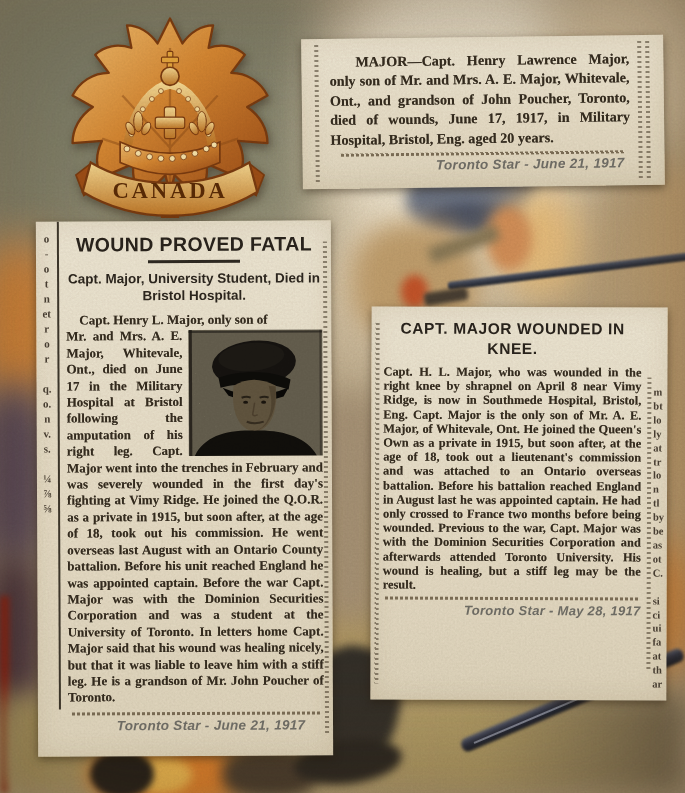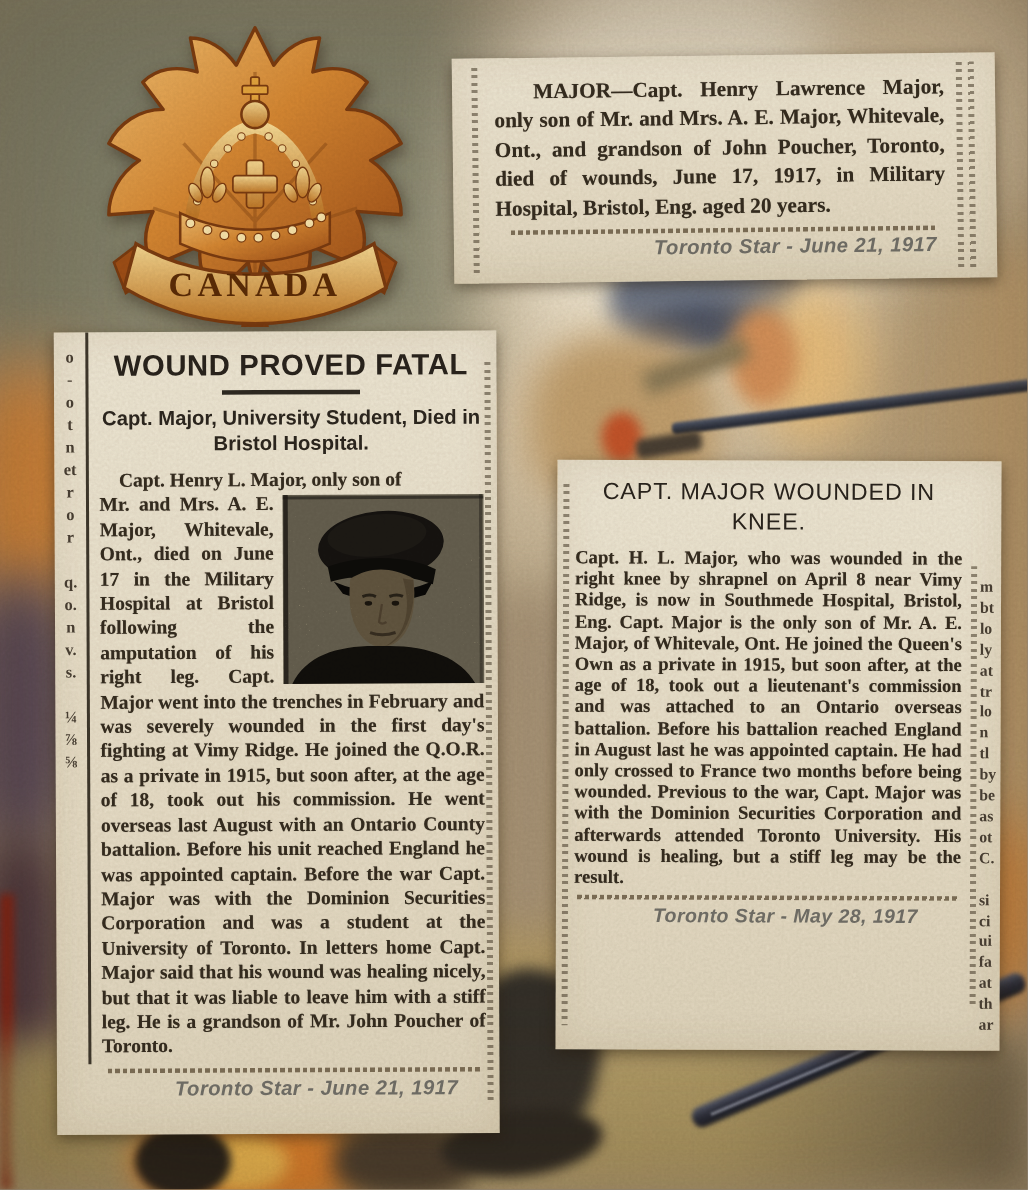--- a/index.html
+++ b/index.html
@@ -89,25 +89,25 @@
   .fatal-body{font-size:13px;line-height:16.4px;margin:0;}
   .photo-float{float:right;width:134px;margin:2px 0 2px 6px;}
   .photo-float svg{display:block;width:134px;height:126px;}
   .photo-cap{font-family:"Liberation Serif",serif;font-weight:700;font-size:14.5px;
         letter-spacing:.3px;padding:2px 0 0 2px;color:#2e2820;}
   .clip-fatal .microrule{margin:6px 4px 3px 4px;clear:both;}
   .clip-fatal .src-caption{text-align:center;padding-left:30px;}
   
   .clip-knee{left:371px;top:307px;width:296px;height:393px;transform:rotate(.2deg);display:flex;}
   .knee-main{flex:1;padding:12px 6px 0 12px;position:relative;}
-  .knee-headline{margin:0 0 7px;font-family:"Liberation Sans",sans-serif;font-weight:400;
+  .knee-headline{margin:0 0 7px;font-family:"Liberation Sans",sans-serif;font-weight:700;
         font-size:15.5px;line-height:19.5px;letter-spacing:.6px;text-align:center;color:#2a241d;}
   .knee-body{font-size:12.4px;line-height:14.2px;}
   .clip-knee .microrule{margin:5px 2px 3px 2px;}
-  .clip-knee .src-caption{text-align:center;padding-left:24px;font-size:13px;}
+  .clip-knee .src-caption{text-align:right;padding-left:24px;font-size:13px;}
   .knee-sliver{flex:0 0 20px;width:20px;position:relative;padding-top:78px;box-sizing:border-box;}
   .knee-sliver .mtx{left:0;top:70px;bottom:30px;}
   .knee-sliver .frag{margin-left:6px;font-size:10.5px;line-height:13.9px;text-align:left;}
 </style>
 </head>
 <body>
 
 <div class="canvas">
 
   <div class="bg-base"></div>

